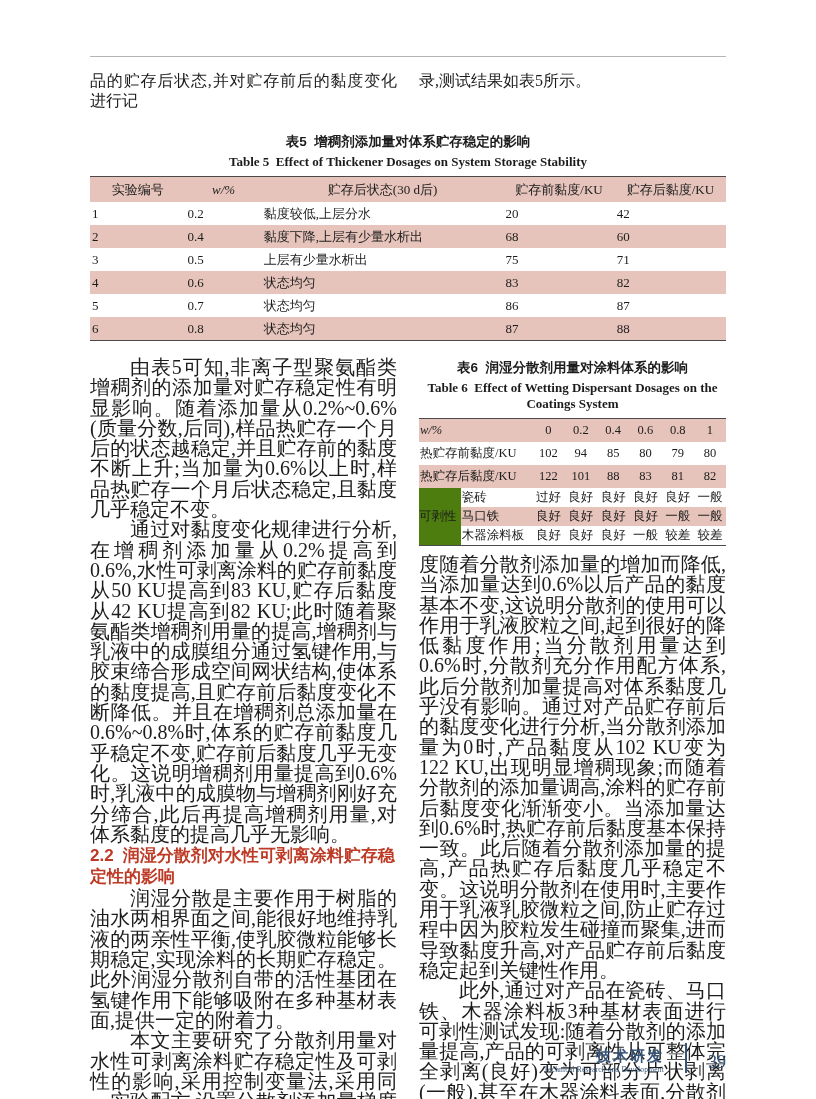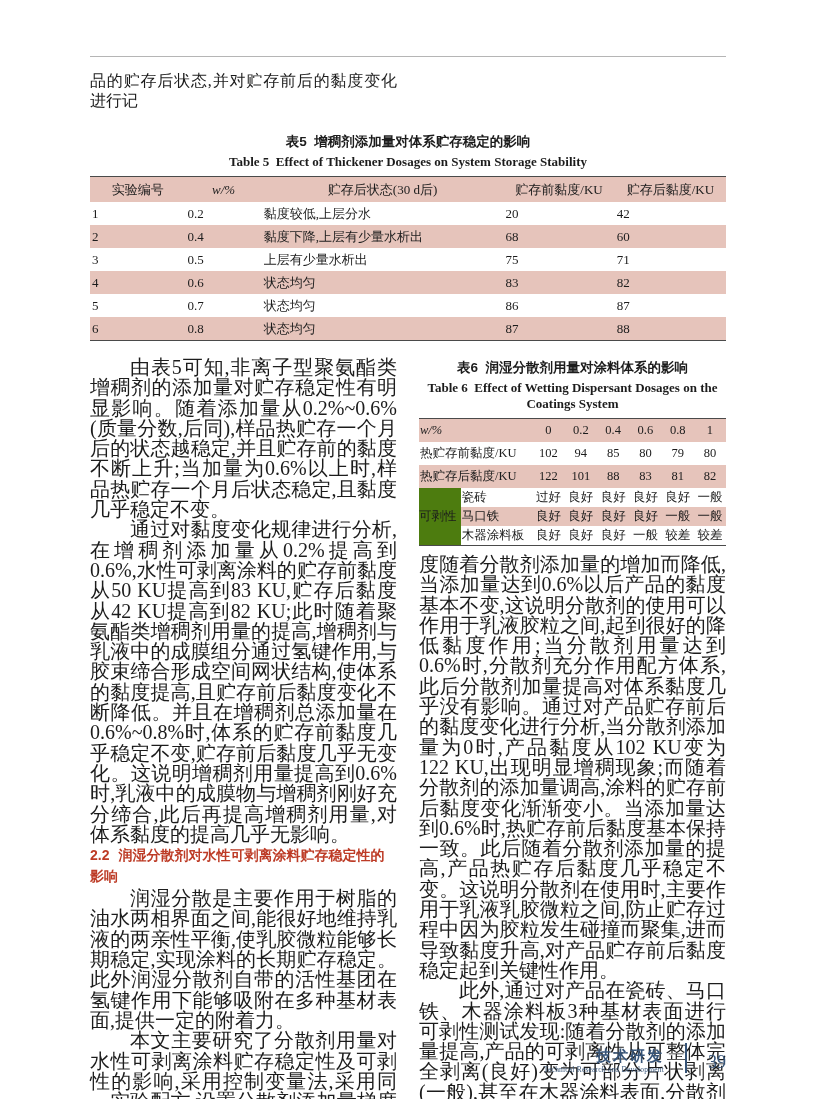--- a/index.html
+++ b/index.html
@@ -49,21 +49,21 @@
   .ital{font-style:italic;}
   
   .body-cols{display:flex;gap:22px;margin-top:16px;}
   .para{
     font-size:20px;line-height:20.3px;text-align:justify;
     text-indent:2em;margin:0;
   }
   .para.noindent{text-indent:0;}
   .sec-head{
     font-family:"Liberation Sans","DejaVu Sans",sans-serif;
-    font-weight:bold;color:#bd3b26;font-size:14px;line-height:21px;
+    font-weight:bold;color:#bd3b26;font-size:17px;line-height:21px;
     margin:1px 0;
   }
   .sec-head .sec-num{margin-right:9px;}
   
   .tbl6{font-size:12.5px;border-top:1.5px solid #4a4a4a;border-bottom:1.5px solid #4a4a4a;margin-bottom:8px;}
   .tbl6 th,.tbl6 td{font-weight:normal;padding:2px 1px;text-align:center;line-height:15px;}
   .tbl6 .lbl{text-align:left;}
   .tbl6 .hrow th{height:19px;}
   .tbl6 .kurow td{height:19px;}
   .tbl6 .peelcell{background:#4d7c0f;text-align:left;padding-left:0;}
@@ -85,20 +85,21 @@
 </style>
 </head>
 <body>
 
 <div class="page">
 
   <hr class="header-rule">
 
   <div class="two-col">
     <div class="col cont-line">品的贮存后状态,并对贮存前后的黏度变化进行记</div>
+    <div class="col cont-line">录,测试结果如表5所示。</div>
   </div>
 
   <div>
     <div class="tbl-title-zh">表5  增稠剂添加量对体系贮存稳定的影响</div>
     <div class="tbl-title-en">Table 5  Effect of Thickener Dosages on System Storage Stability</div>
     <table class="tbl5">
       <thead>
         <tr class="rowpink">
           <th style="width:15%">实验编号</th>
           <th style="width:12%" class="ital">w/%</th>

